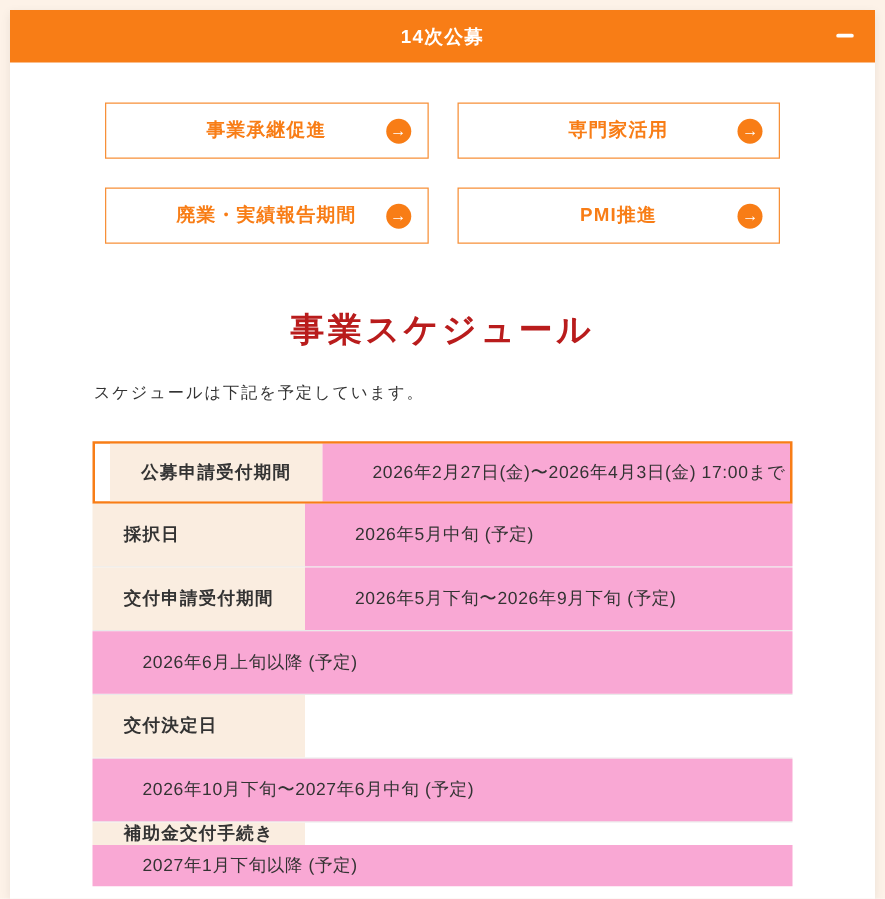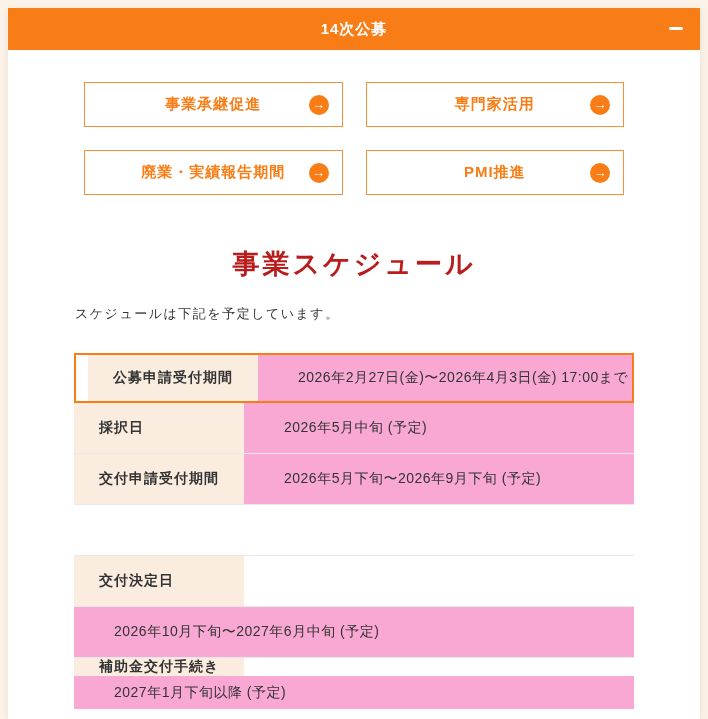--- a/index.html
+++ b/index.html
@@ -139,20 +139,21 @@
     </div>
     <div class="srow">
       <div class="cell-label">採択日</div>
       <div class="cell-value">2026年5月中旬 (予定)</div>
     </div>
     <div class="srow">
       <div class="cell-label">交付申請受付期間</div>
       <div class="cell-value">2026年5月下旬〜2026年9月下旬 (予定)</div>
     </div>
     <div class="srow">
+      <div class="cell-value">2026年6月上旬以降 (予定)</div>
     </div>
     <div class="srow">
       <div class="cell-label">交付決定日</div>
     </div>
     <div class="srow">
       <div class="cell-value">2026年10月下旬〜2027年6月中旬 (予定)</div>
     </div>
     <div class="srow">
       <div class="cell-label">補助金交付手続き</div>
       <div class="cell-value">2027年1月下旬以降 (予定)</div>

